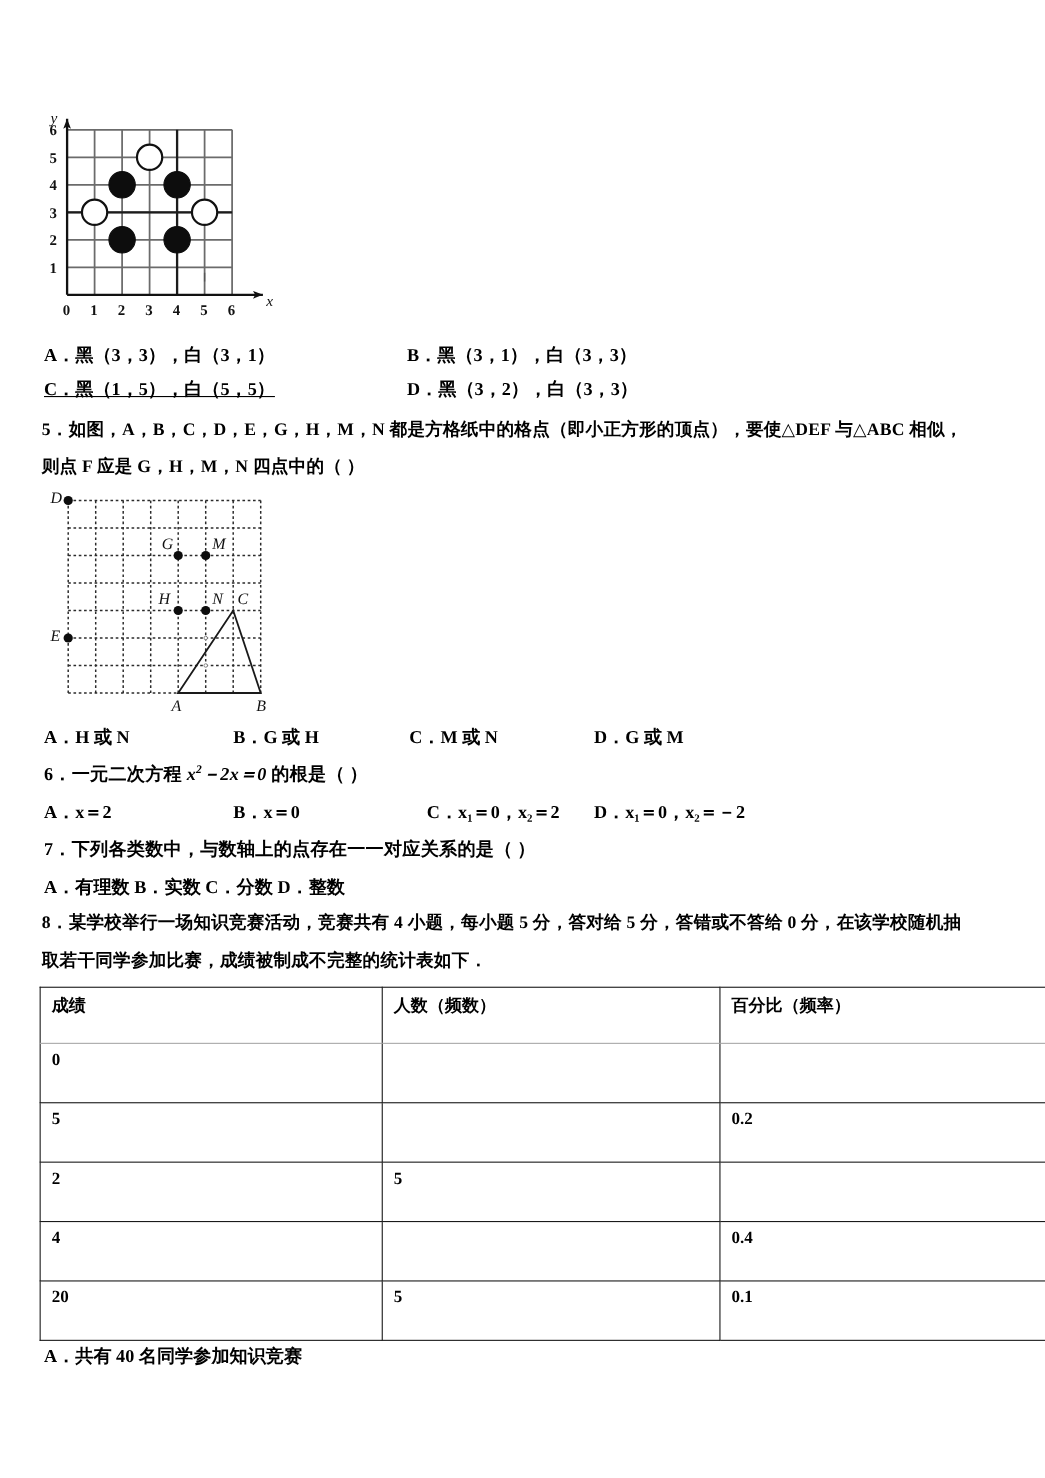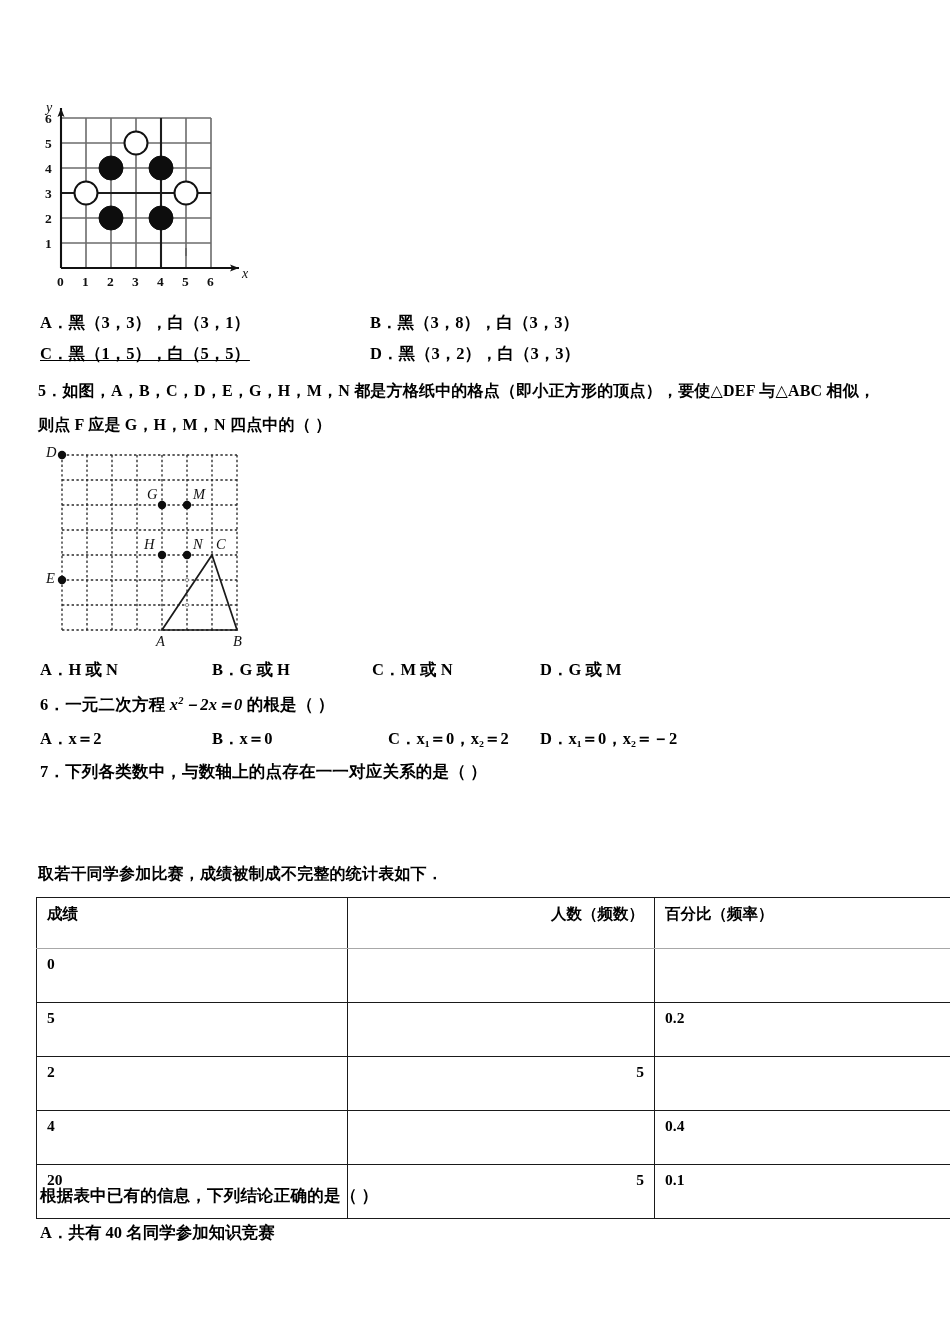--- a/index.html
+++ b/index.html
@@ -76,21 +76,21 @@
     vertical-align: top;
     font-size: 15.5px;
     font-weight: bold;
     font-family: "Liberation Serif", serif;
   }
   #stats-table tr.head td {
     border-bottom-color: #a8a8a8;
     height: 44px;
   }
   #stats-table td.c0 { width: 290px; }
-  #stats-table td.c1 { width: 286px; text-align: right; }
+  #stats-table td.c1 { width: 286px; }
   #stats-table td.c2 { width: 286px; }
 </style>
 </head>
 <body>
 
 <div class="page">
 
   <div id="fig-go">
     <svg width="230" height="195" viewBox="0 0 230 195" xmlns="http://www.w3.org/2000/svg">
 
@@ -155,21 +155,21 @@
       <g font-family="Liberation Serif, serif" font-size="14" font-style="italic" fill="#111111">
         <text x="209" y="180">x</text>
         <text x="13" y="14">y</text>
       </g>
 
       <line x1="153" y1="150" x2="153" y2="158" stroke="#555" stroke-width="1.2"></line>
     </svg>
   </div>
 
   <div class="opt" style="left:40px;  top:312px;text-align:center;">A．黑（3，3），白（3，1）</div>
-  <div class="opt" style="left:370px; top:312px;">B．黑（3，8），白（3，3）</div>
+  <div class="opt" style="left:370px; top:312px;">B．黑（3，1），白（3，3）</div>
   <div class="opt" style="left:40px;  top:343px;text-decoration:underline;">C．黑（1，5），白（5，5）</div>
   <div class="opt" style="left:370px; top:343px;">D．黑（3，2），白（3，3）</div>
 
   <div class="qtext" style="left:38px; top:381px; font-size:16px;">5．如图，A，B，C，D，E，G，H，M，N 都是方格纸中的格点（即小正方形的顶点），要使△DEF 与△ABC 相似，</div>
   <div class="qtext" style="left:38px; top:415px; font-size:16px;">则点 F 应是 G，H，M，N 四点中的（    ）</div>
 
   <div id="fig-lattice">
     <svg width="250" height="212" viewBox="0 0 250 212" xmlns="http://www.w3.org/2000/svg">
 
       <g stroke="#2b2b2b" stroke-width="1.35" stroke-dasharray="2.4 2.4" fill="none">
@@ -229,21 +229,23 @@
 
   <div class="qtext" style="left:40px; top:694px;">
     <span>6．一元二次方程 </span><span class="ital">x<sup>2</sup>－2<span class="ital">x</span>＝0</span><span> 的根是（     ）</span>
   </div>
   <div class="opt" style="left:40px;  top:728px;">A．x＝2</div>
   <div class="opt" style="left:212px; top:728px;">B．x＝0</div>
   <div class="opt" style="left:388px; top:728px;">C．x₁＝0，x₂＝2</div>
   <div class="opt" style="left:540px; top:728px;">D．x₁＝0，x₂＝－2</div>
 
   <div class="qtext" style="left:40px; top:762px;">7．下列各类数中，与数轴上的点存在一一对应关系的是（     ）</div>
-
+  <div class="opt" style="left:40px; top:796px;">A．有理数   B．实数   C．分数   D．整数</div>
+
+  <div class="qtext" style="left:38px; top:830px; font-size:16px;">8．某学校举行一场知识竞赛活动，竞赛共有 4 小题，每小题 5 分，答对给 5 分，答错或不答给 0 分，在该学校随机抽</div>
   <div class="qtext" style="left:38px; top:864px; font-size:16px;">取若干同学参加比赛，成绩被制成不完整的统计表如下．</div>
 
   <table id="stats-table">
     <tbody>
       <tr class="head">
         <td class="c0">成绩</td>
         <td class="c1">人数（频数）</td>
         <td class="c2">百分比（频率）</td>
       </tr>
       <tr>
@@ -267,16 +269,15 @@
         <td class="c2">0.4</td>
       </tr>
       <tr>
         <td class="c0">20</td>
         <td class="c1">5</td>
         <td class="c2">0.1</td>
       </tr>
     </tbody>
   </table>
 
-  <div class="qtext" style="left:40px; top:1186px;">根据表中已有的信息，下列结论正确的是（     ）</div>
   <div class="opt" style="left:40px; top:1222px;">A．共有 40 名同学参加知识竞赛</div>
 
 </div>
 
 </body></html>

